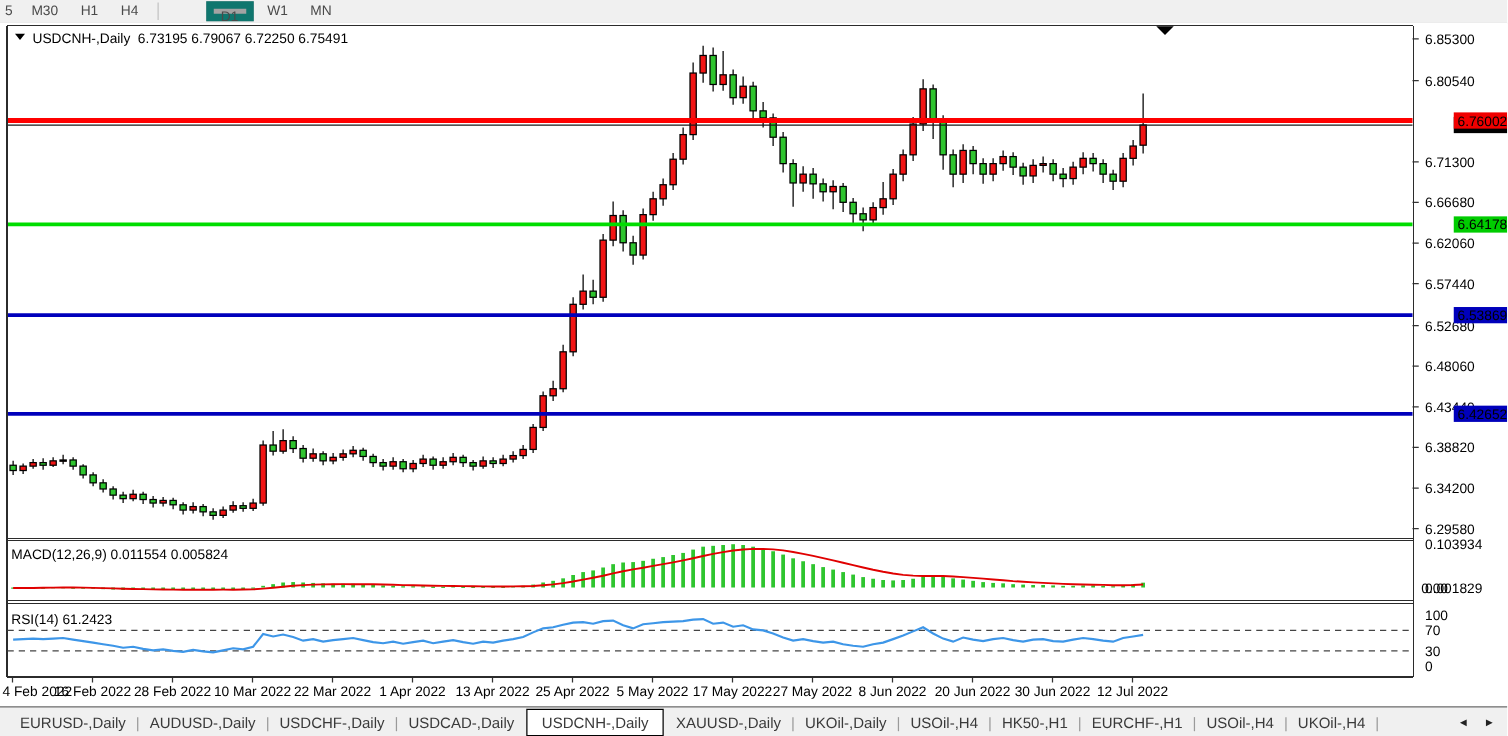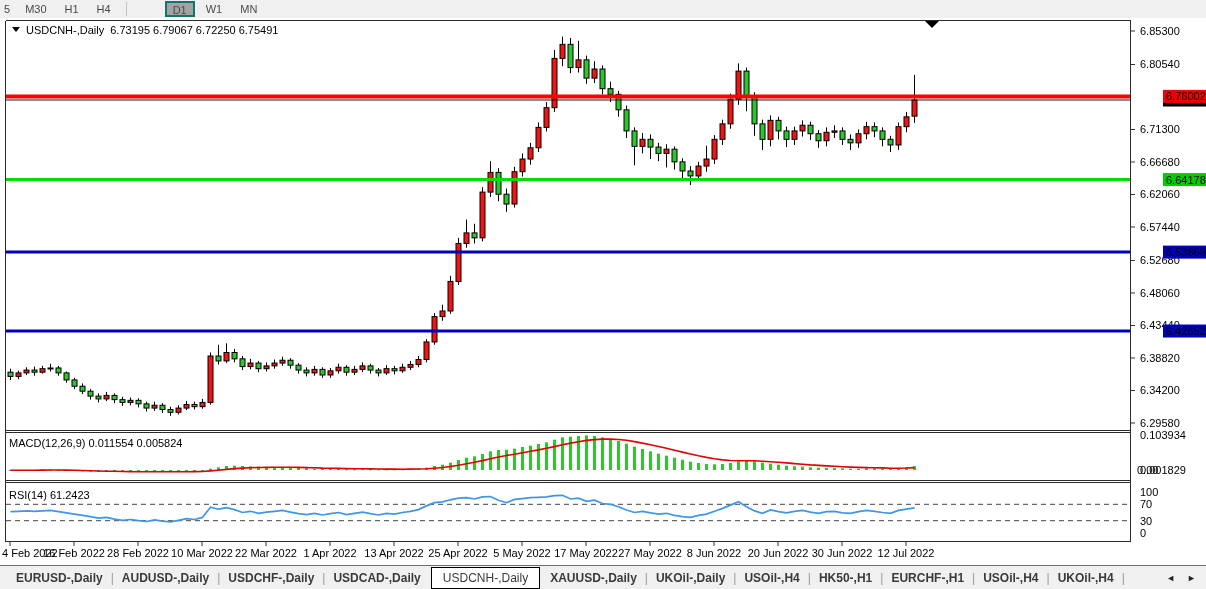--- a/index.html
+++ b/index.html
@@ -1,25 +1,25 @@
 <!DOCTYPE html>
 <html><head>
 <meta charset="utf-8">
 <style>
   html,body{margin:0;padding:0;background:#fff;font-family:"Liberation Sans",sans-serif;}
   .screen{position:relative;width:1206px;height:589px;overflow:hidden;background:#fff;}
   .toolbar{position:absolute;top:0;left:0;right:0;height:18px;background:#f0f0f0;border-bottom:1px solid #dcdcdc;display:flex;align-items:center;font-size:11px;color:#333;}
   .tf{background:transparent;border:1px solid transparent;font-family:"Liberation Sans",sans-serif;font-size:11px;color:#4a4a4a;padding:0 6px;margin:0 2px;height:16px;line-height:15px;cursor:default;}
-  .tf.active{background:#a3a3a3;border:2px solid #0f766e;margin-left:32px;}
+  .tf.active{background:#a3a3a3;border:6px solid #0f766e;margin-left:32px;}
   .tf.cut{padding:0 3px;margin-left:0;}
   .tbsep{width:1px;height:14px;background:#c2c2c2;margin:0 6px;}
   #chart-svg{position:absolute;top:18px;left:0;}
   #chart-svg text{font-family:"Liberation Sans",sans-serif;font-size:11px;fill:#000;}
   .tabbar{position:absolute;left:0;right:0;bottom:0;height:24px;background:#f0f0f0;border-top:1px solid #6e6e6e;display:flex;align-items:center;font-size:12px;color:#3a3a3a;padding-left:8px;box-sizing:border-box;white-space:nowrap;}
-  .tab{padding:2px 5px;margin:0 3px;cursor:default;font-weight:bold;}
+  .tab{padding:2px 5px;margin:0 3px;cursor:default;}
   .tab.active{background:#fff;border:1px solid #000;padding:3px 11px;margin:0 2px;font-weight:normal;}
   .tsep{color:#9a9a9a;}
   .tab-arrows{margin-left:auto;margin-right:10px;display:flex;gap:12px;font-size:9px;color:#222;align-items:center;}
 </style>
 </head>
 <body>
 
 <div class="screen">
 
   <div class="toolbar">

